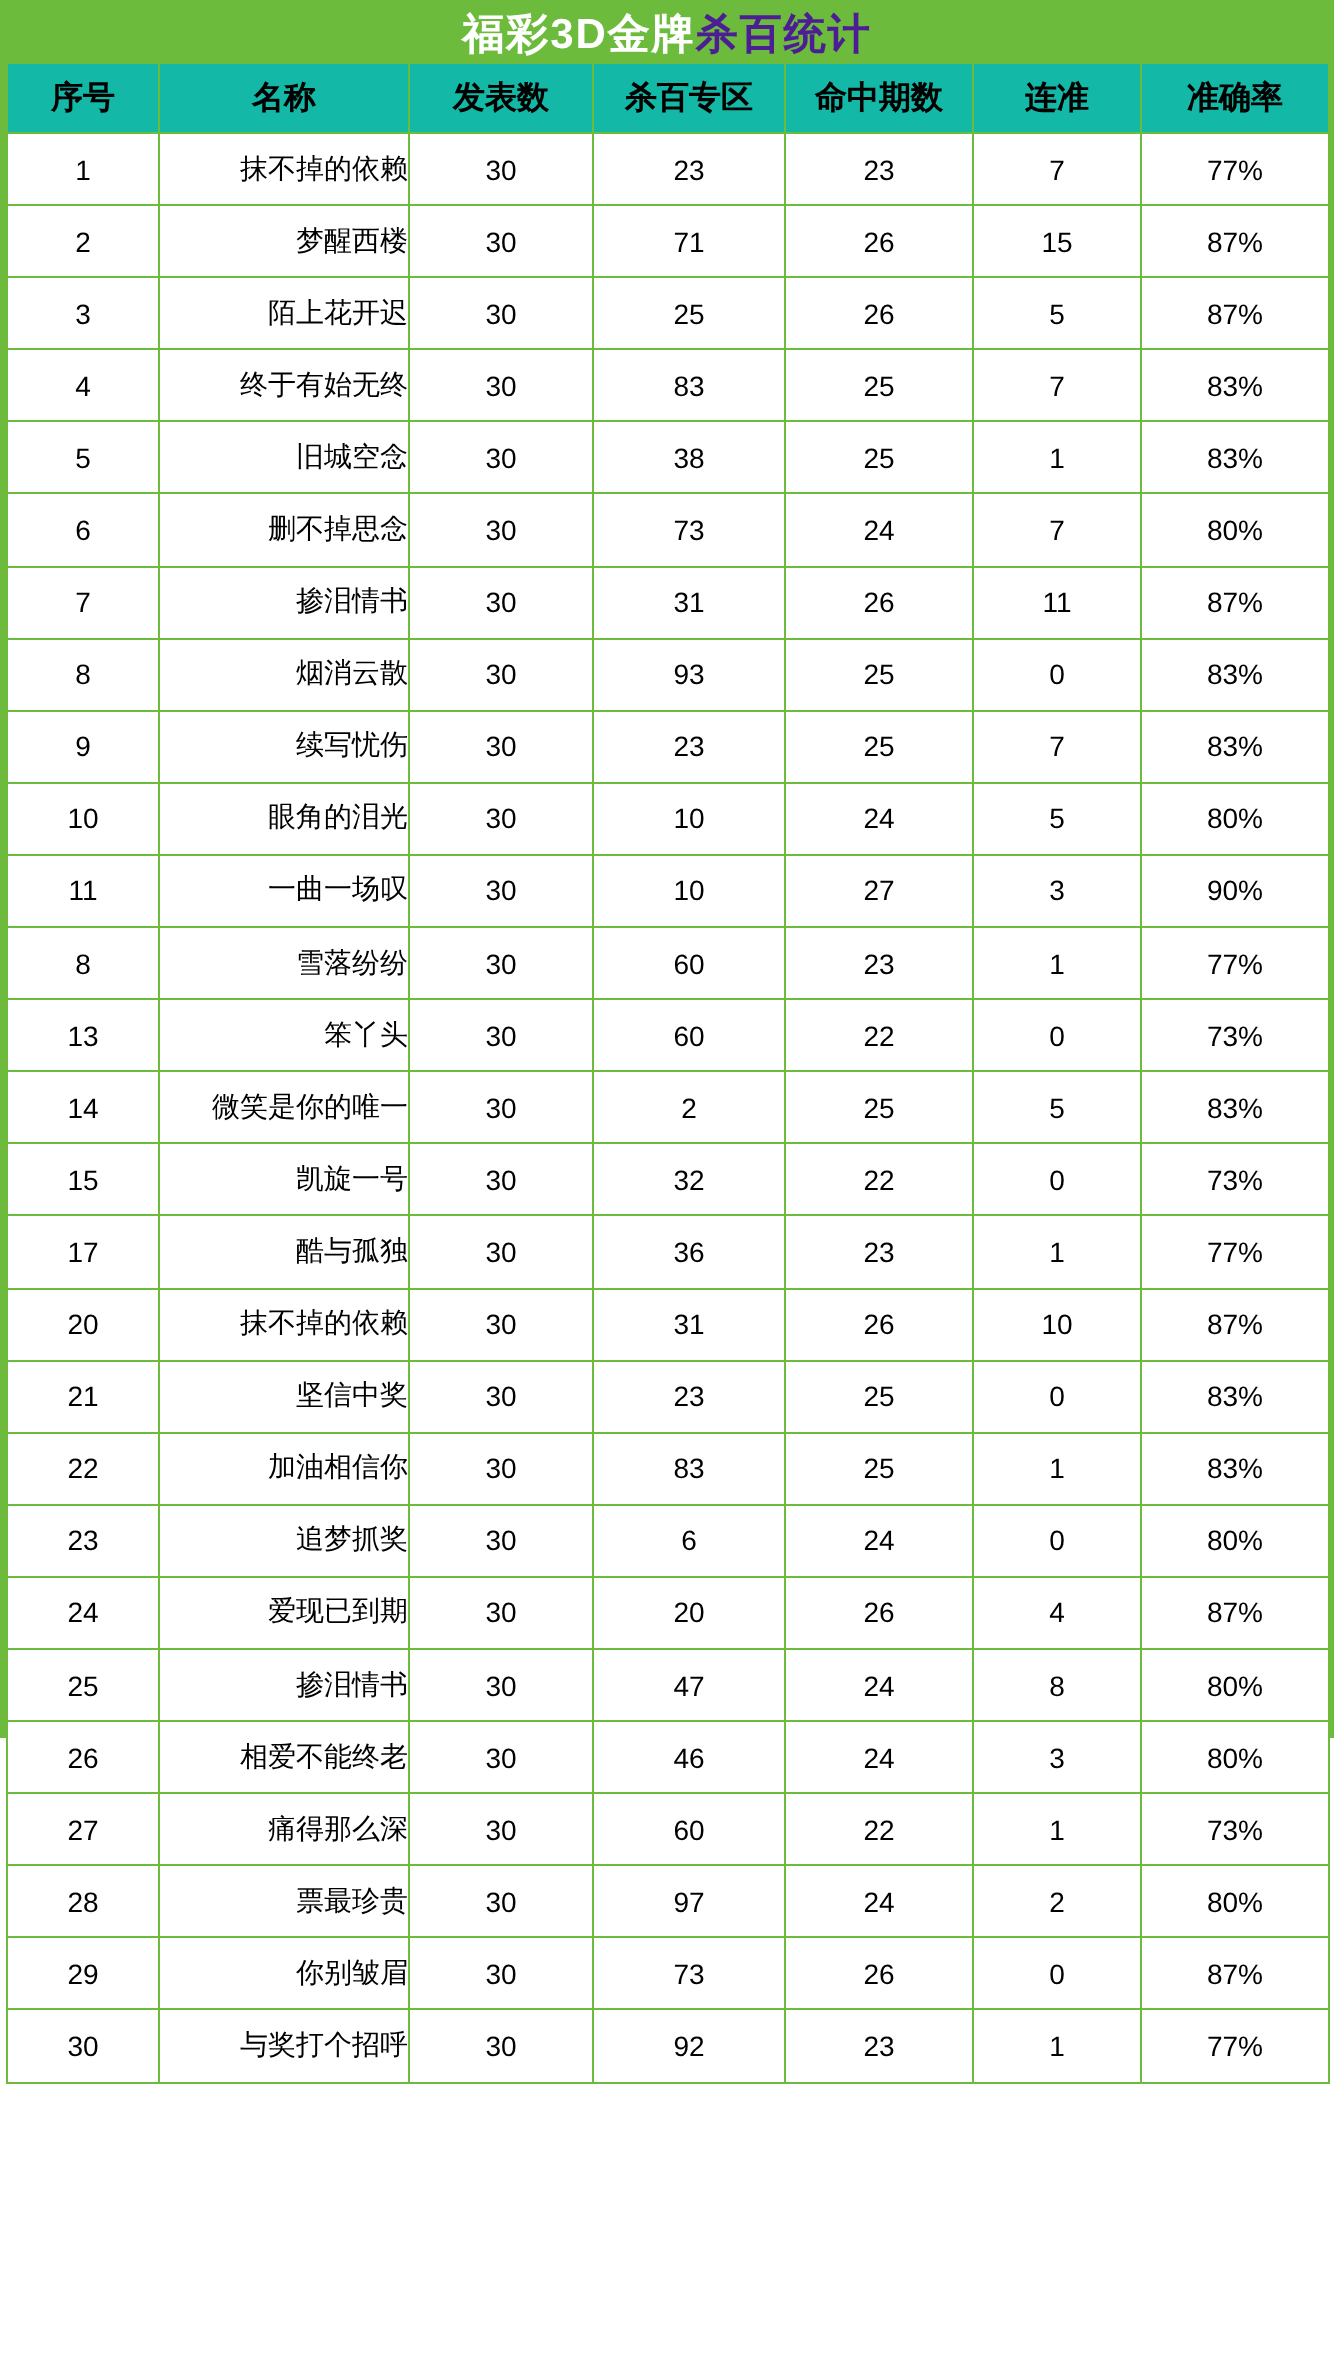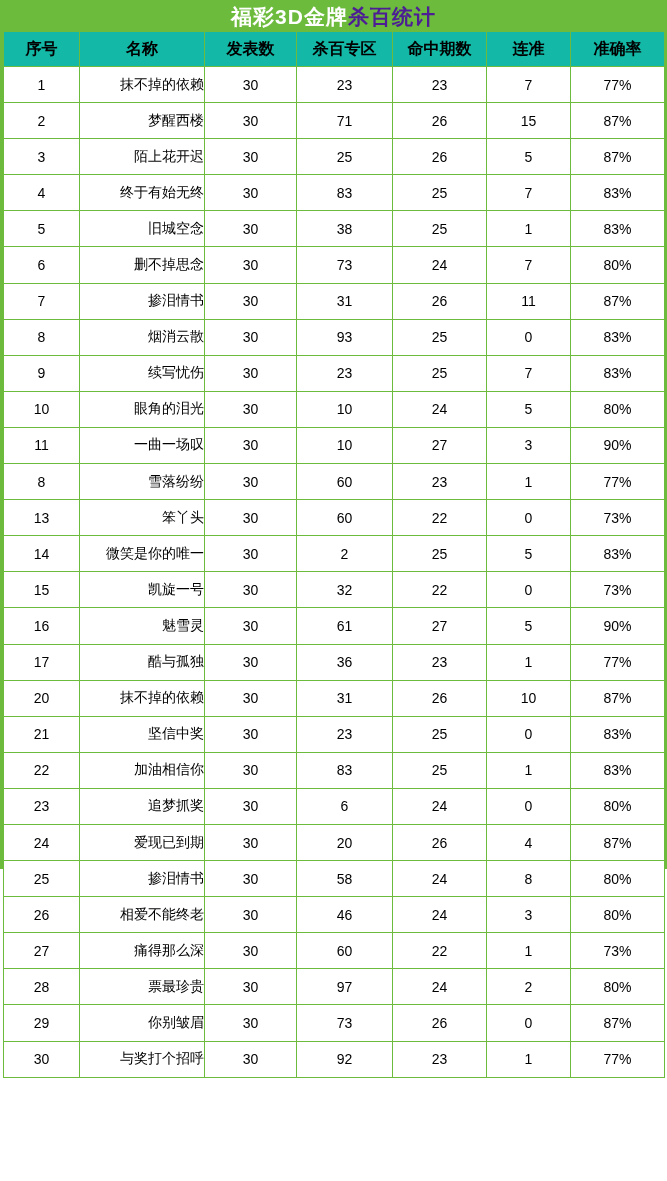--- a/index.html
+++ b/index.html
@@ -228,29 +228,20 @@
         <tr>
           <td>15</td>
           <td class="name">凯旋一号</td>
           <td>30</td>
           <td>32</td>
           <td>22</td>
           <td>0</td>
           <td>73%</td>
         </tr>
         <tr>
-          <td>16</td>
-          <td class="name">魅雪灵</td>
-          <td>30</td>
-          <td>61</td>
-          <td>27</td>
-          <td>5</td>
-          <td>90%</td>
-        </tr>
-        <tr>
           <td>17</td>
           <td class="name">酷与孤独</td>
           <td>30</td>
           <td>36</td>
           <td>23</td>
           <td>1</td>
           <td>77%</td>
         </tr>
         <tr>
           <td>20</td>
@@ -294,21 +285,21 @@
           <td>30</td>
           <td>20</td>
           <td>26</td>
           <td>4</td>
           <td>87%</td>
         </tr>
         <tr>
           <td>25</td>
           <td class="name">掺泪情书</td>
           <td>30</td>
-          <td>58</td>
+          <td>47</td>
           <td>24</td>
           <td>8</td>
           <td>80%</td>
         </tr>
         <tr>
           <td>26</td>
           <td class="name">相爱不能终老</td>
           <td>30</td>
           <td>46</td>
           <td>24</td>

